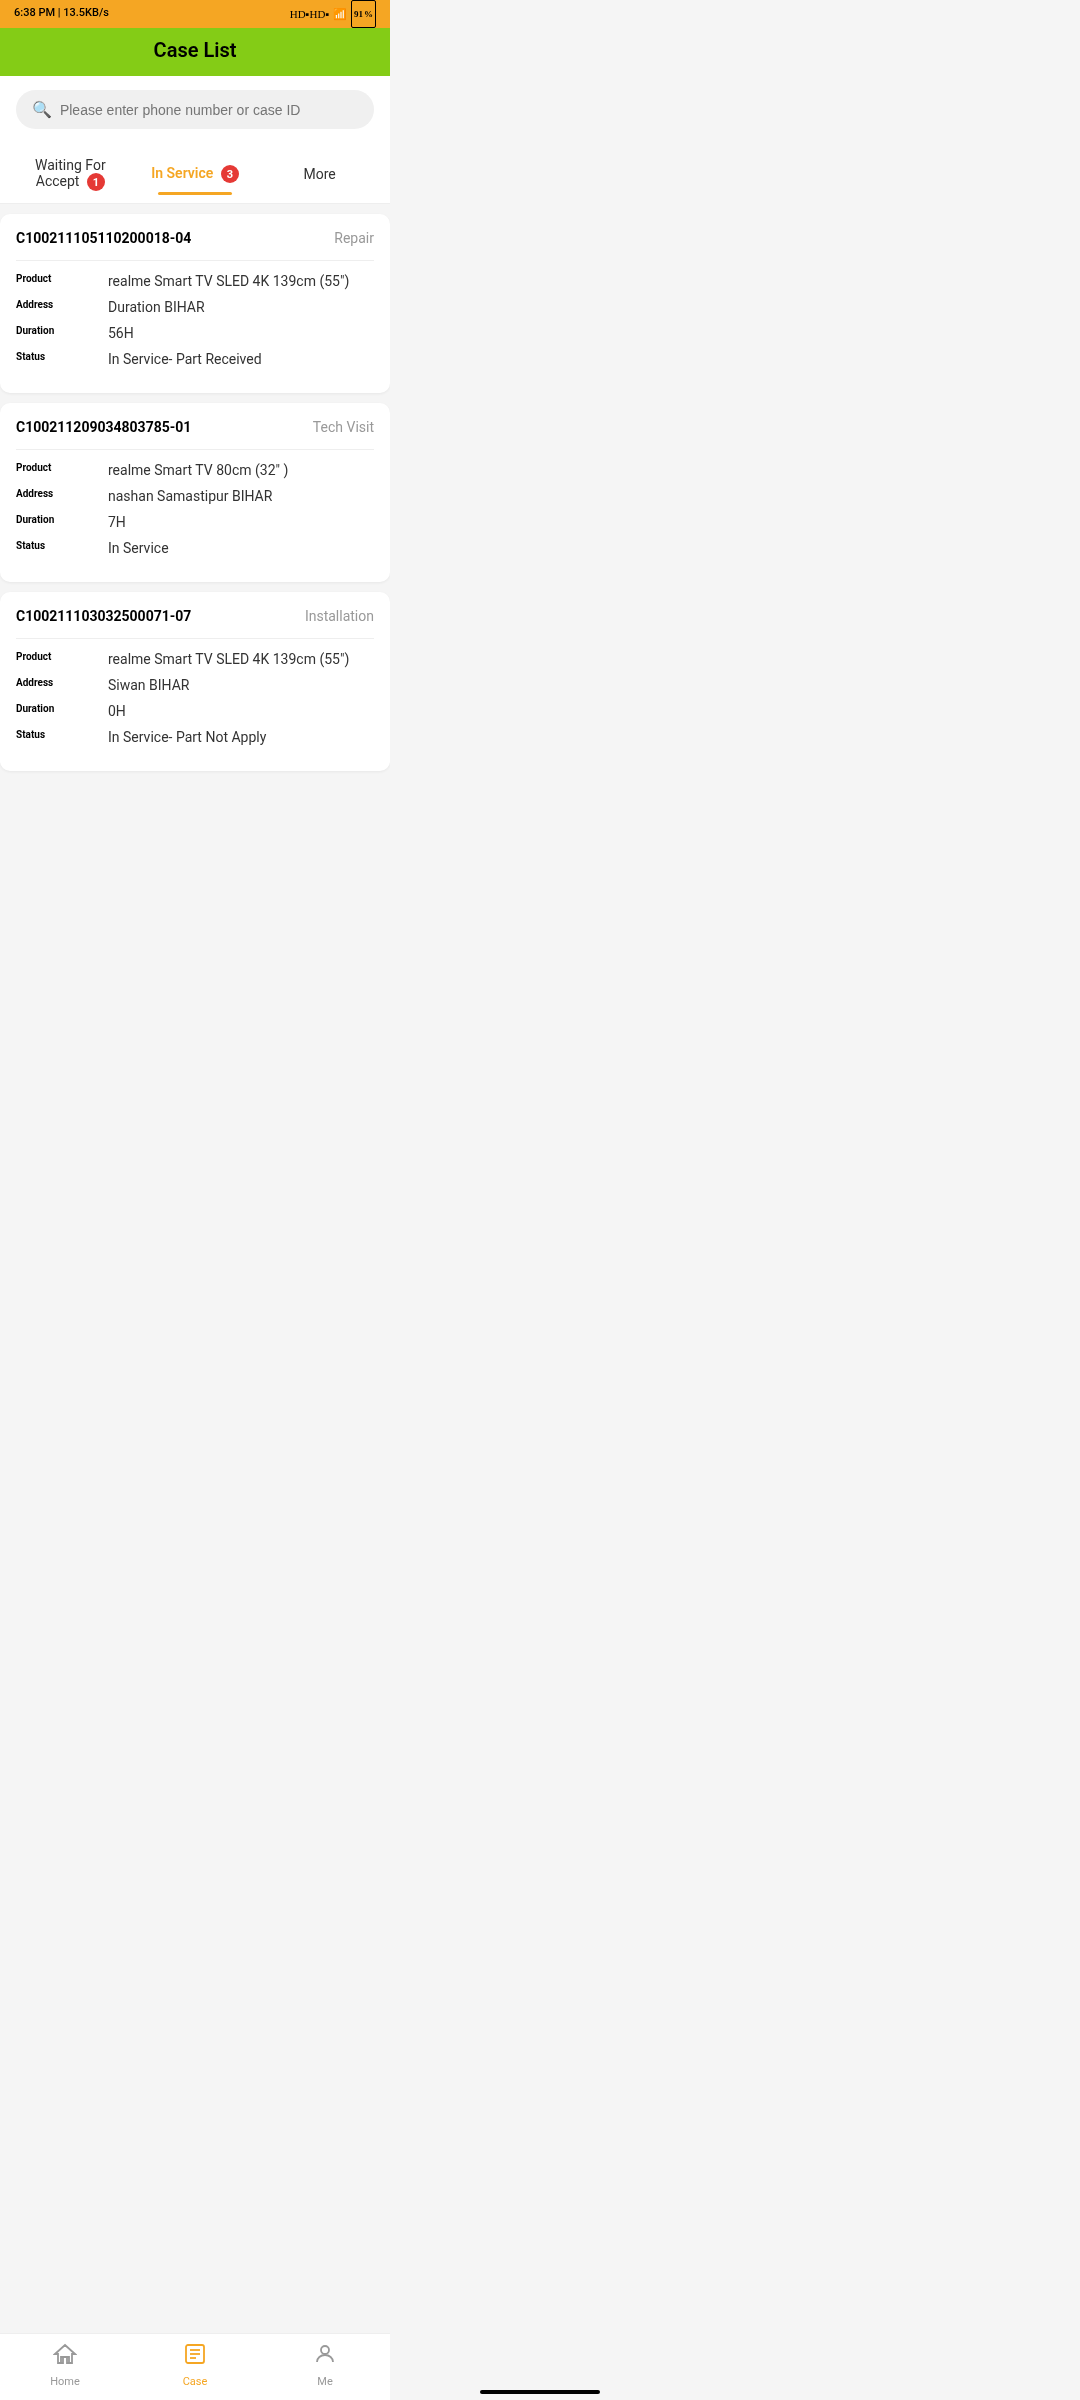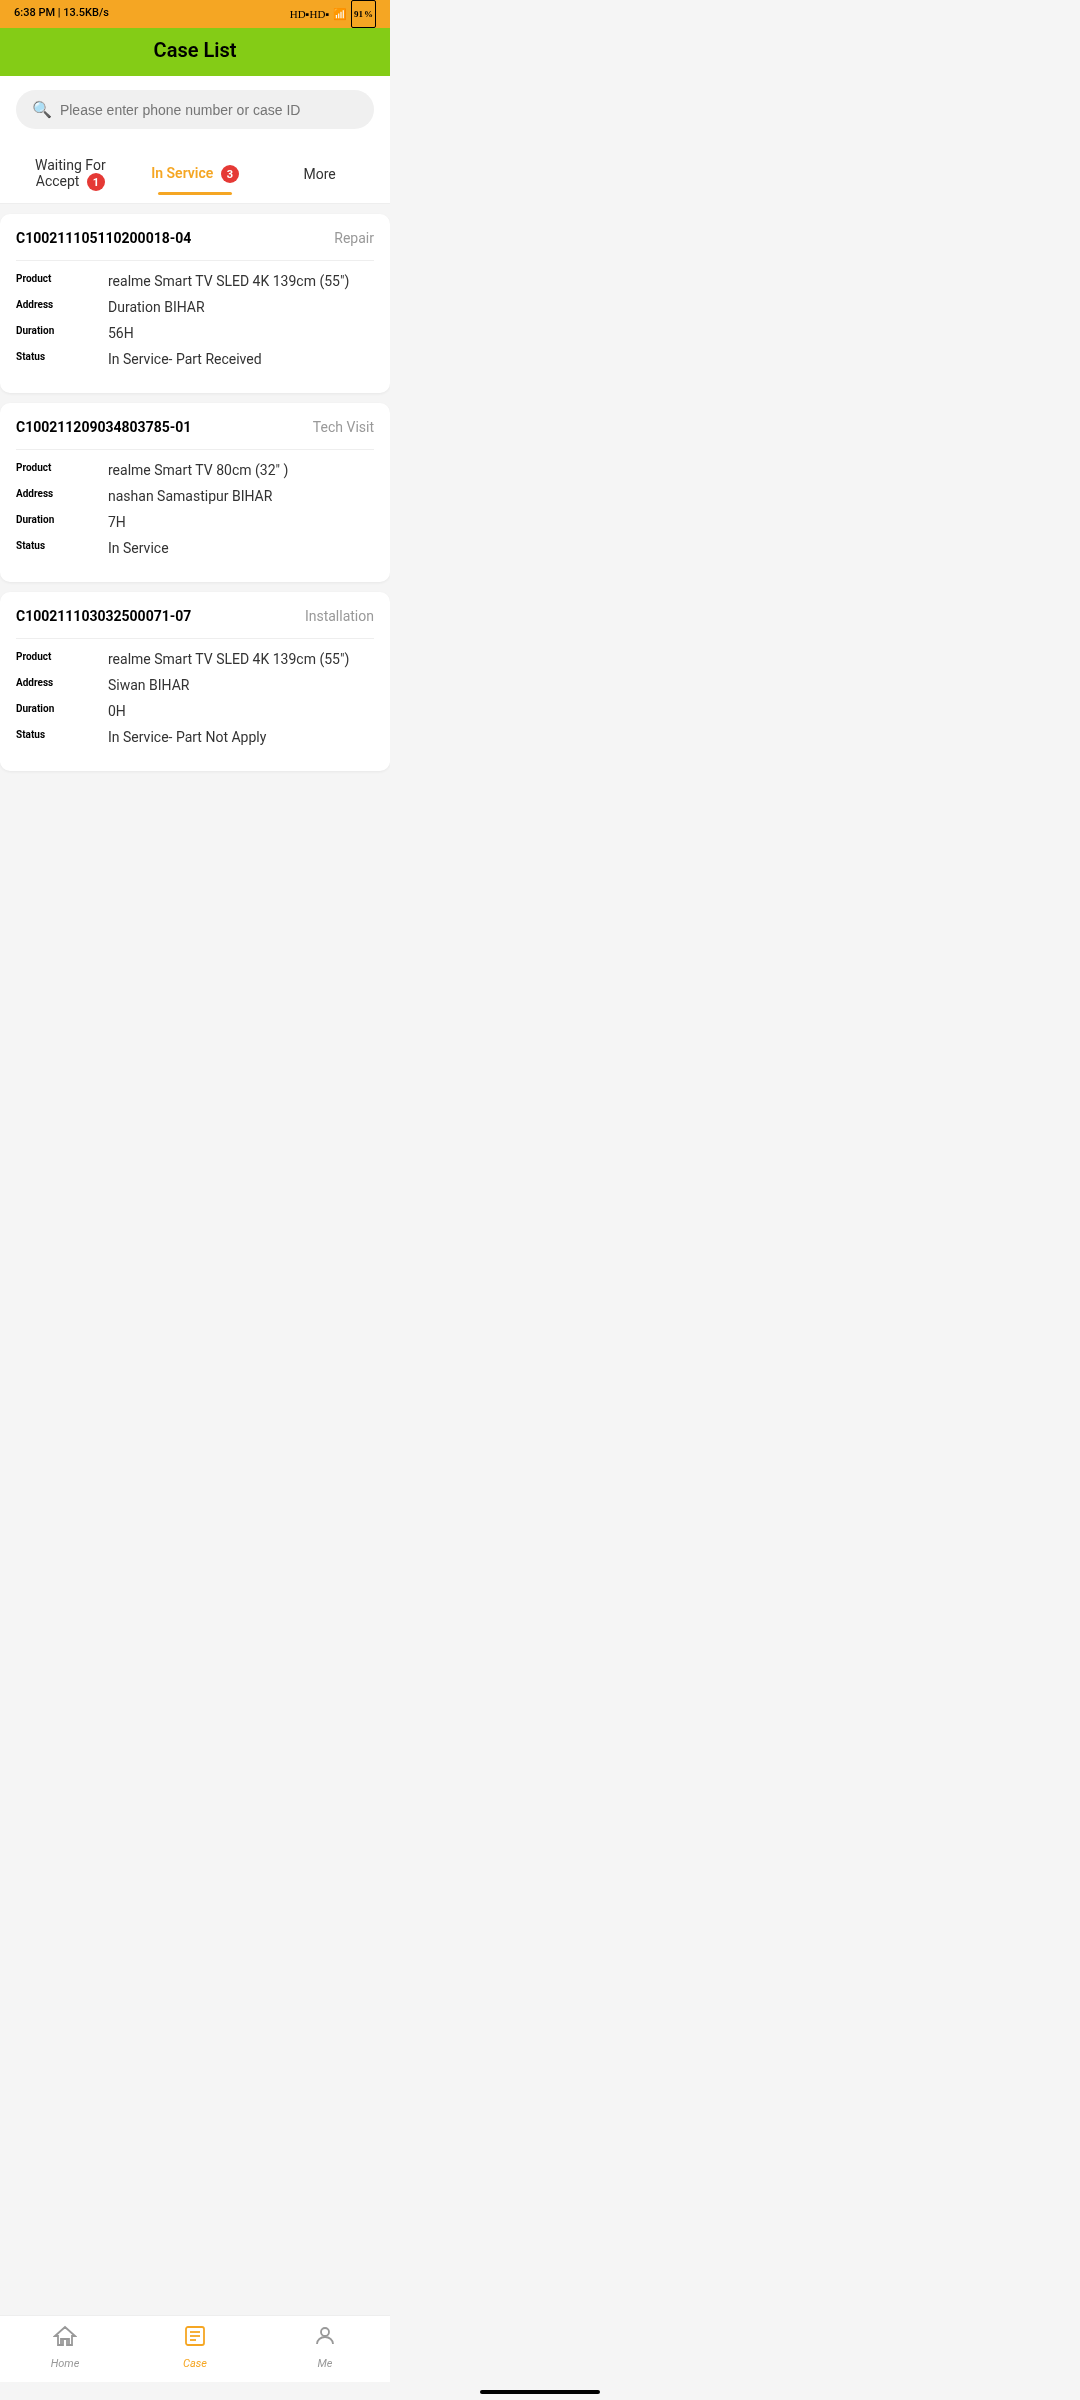--- a/index.html
+++ b/index.html
@@ -179,27 +179,26 @@
     }
     .case-value {
       font-size: 14px;
       color: #333;
       flex: 1;
     }
 
     
     .bottom-nav {
       position: fixed;
-      bottom: 18px;
+      bottom: 0;
       width: 390px;
       background: #fff;
       display: flex;
       border-top: 1px solid #eee;
       padding: 8px 0 12px;
-      font-style: italic;
     }
     .nav-item {
       flex: 1;
       display: flex;
       flex-direction: column;
       align-items: center;
       gap: 4px;
       cursor: pointer;
     }
     .nav-icon {

